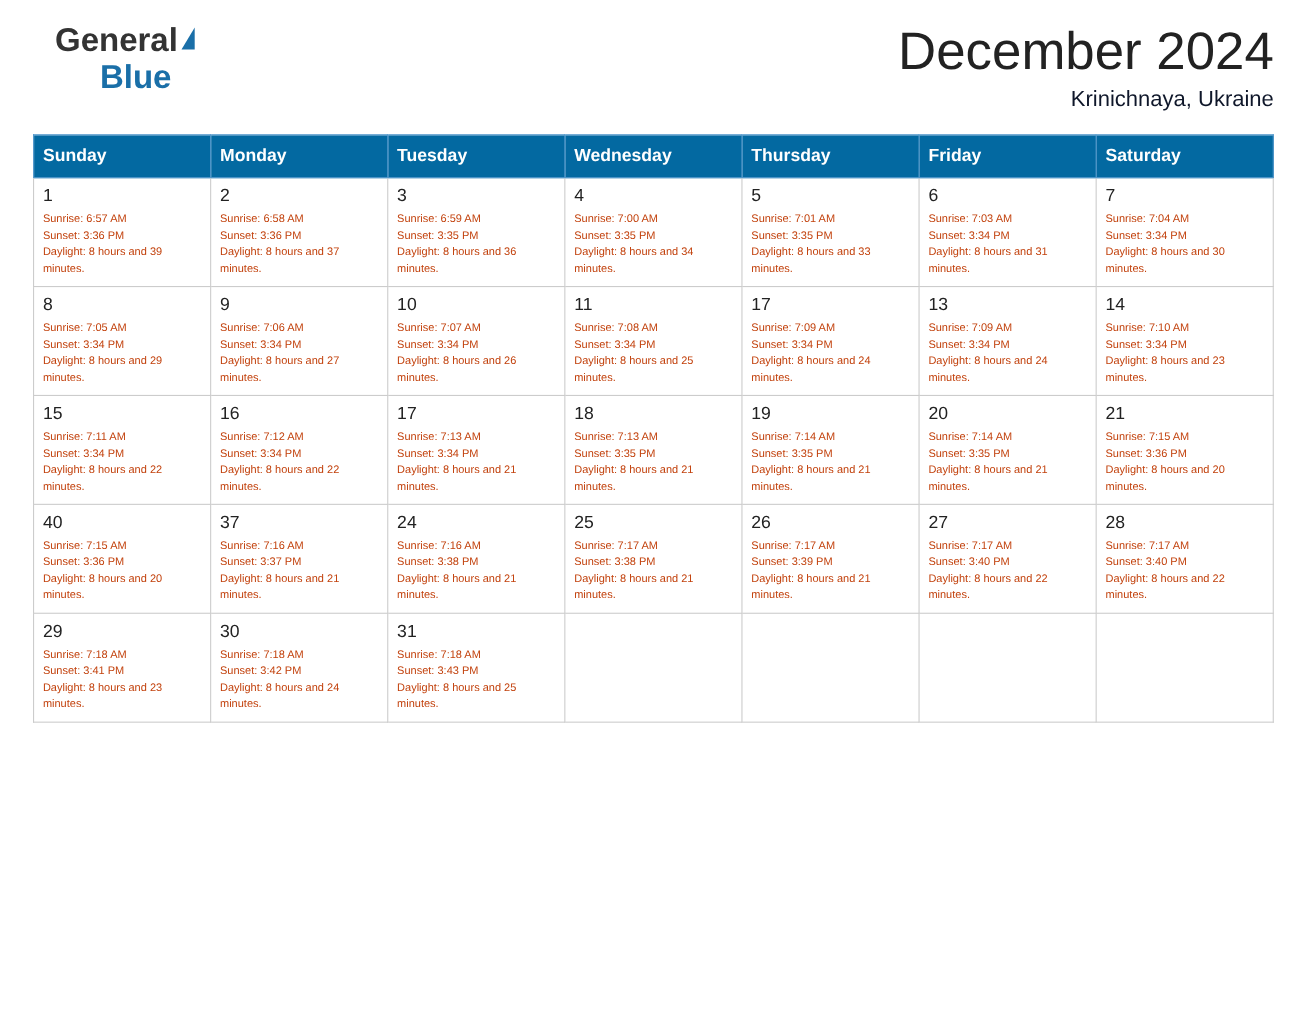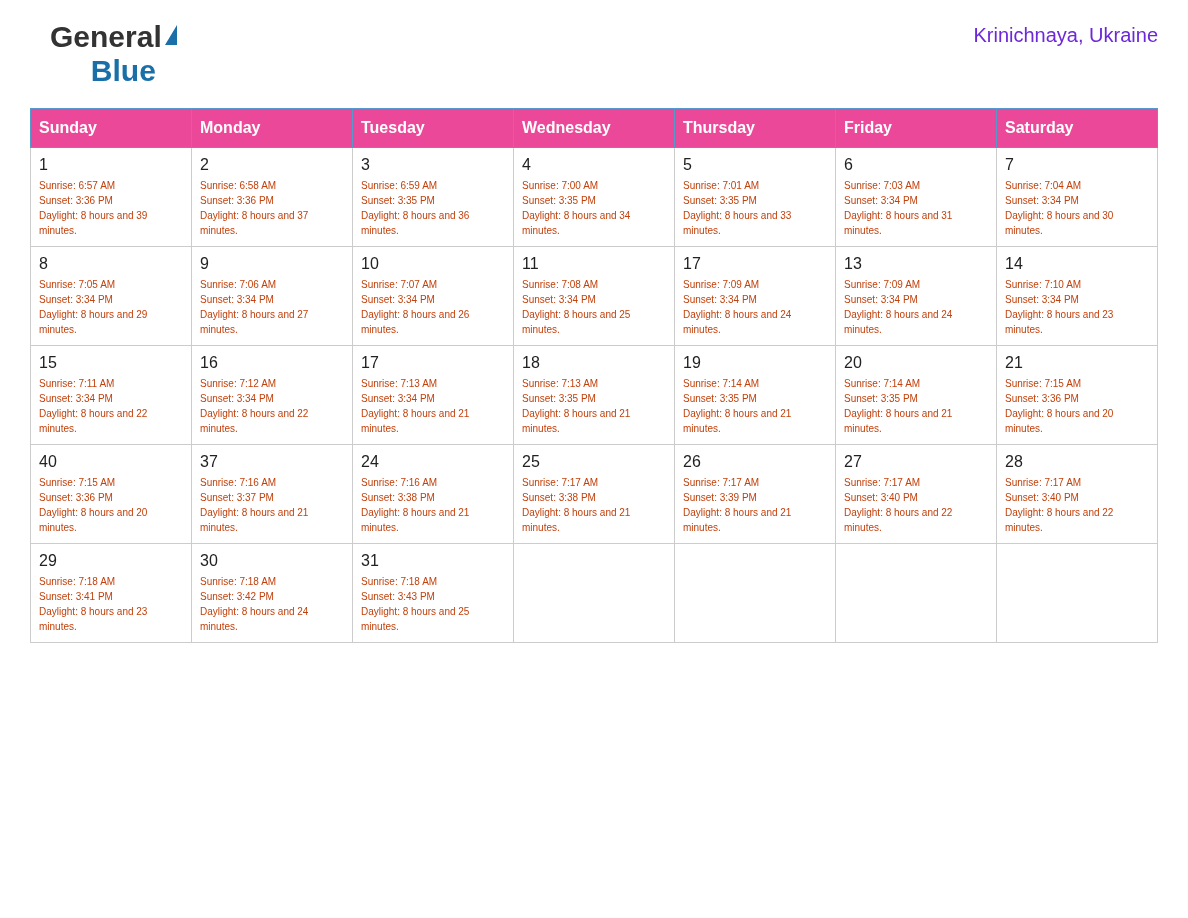--- a/index.html
+++ b/index.html
@@ -19,30 +19,30 @@
     .title-section {
       text-align: right;
     }
     .month-title {
       font-size: 48px;
       font-weight: normal;
       color: #222;
     }
     .location {
       font-size: 20px;
-      color: #6d28d9;
+      color: #0f172a;
       margin-top: 4px;
     }
     .calendar-table {
       width: 100%;
       border-collapse: collapse;
       border: 1px solid #aaa;
     }
     .calendar-table th {
-      background-color: #ec4899;
+      background-color: #0369a1;
       color: #fff;
       font-size: 16px;
       font-weight: bold;
       padding: 10px 8px;
       text-align: left;
       border: 1px solid #5599cc;
     }
     .calendar-table td {
       vertical-align: top;
       padding: 8px;
@@ -100,20 +100,21 @@
   <div class="logo-wrapper">
     <div class="logo-first-line">
       <span style="font-size:30px;font-weight:bold;color:#333;">General</span>
       <span class="logo-arrow"></span>
     </div>
     <div class="logo-second-line">
       <span style="font-size:30px;font-weight:bold;color:#1a6fa8;margin-left:18px;">Blue</span>
     </div>
   </div>
   <div class="title-section">
+    <div class="month-title">December 2024</div>
     <div class="location">Krinichnaya, Ukraine</div>
   </div>
 </div>
 
 <table class="calendar-table">
   <thead>
     <tr>
     <th>Sunday</th>
         <th>Monday</th>
         <th>Tuesday</th>

